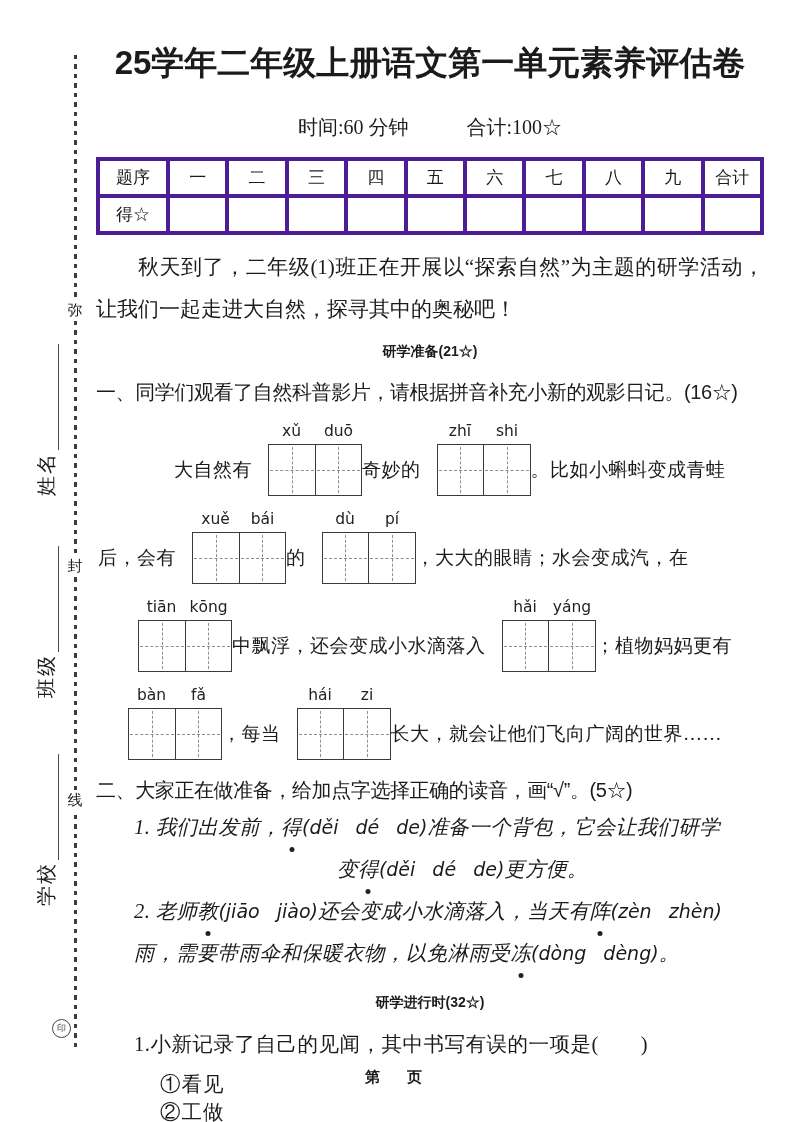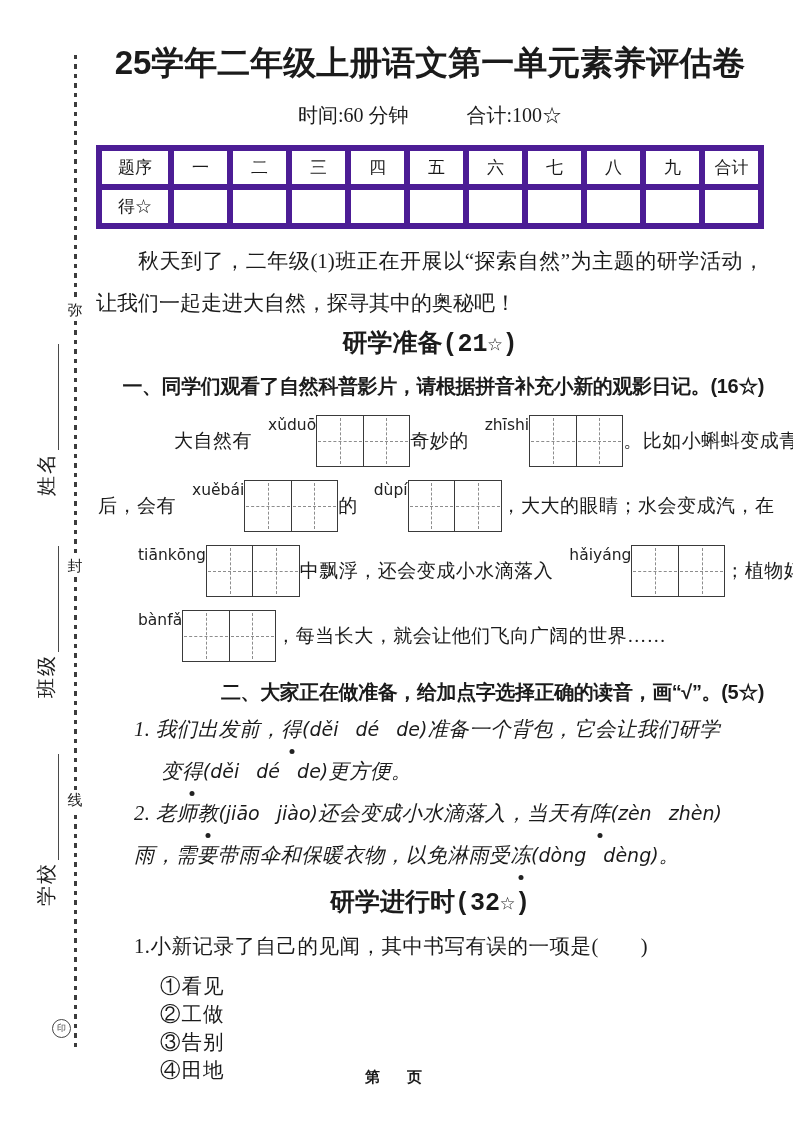--- a/index.html
+++ b/index.html
@@ -16,50 +16,50 @@
   .side-label .ulinel{display:inline-block;width:106px;border-bottom:1.6px solid #4a4a4a;
     height:20px;vertical-align:bottom;margin-left:2px;}
   .stamp{position:absolute;left:52px;top:1019px;width:17px;height:17px;border:1.5px solid #444;
     border-radius:50%;font-size:9px;line-height:17px;text-align:center;color:#444;
     font-family:"Liberation Sans",sans-serif;}
 
   
   .content{position:absolute;left:96px;top:26px;width:668px;}
   .title{font-family:"Liberation Sans",sans-serif;font-weight:900;font-size:33px;
     line-height:46px;text-align:center;letter-spacing:0;margin-top:14px;white-space:nowrap;}
-  .meta{ text-align:center;font-size:20px;margin-top:16px;}
+  .meta{ text-align:center;font-size:20px;margin-top:28px;}
   .meta .gap{display:inline-block;width:58px;}
 
   table.score{border-collapse:collapse;width:100%;margin-top:16px;table-layout:fixed;
     font-family:"Liberation Sans",sans-serif;}
-  table.score td{border:6px solid #4c1d95;height:33px;text-align:center;font-size:17px;padding:0;}
+  table.score td{border:4px solid #4c1d95;height:33px;text-align:center;font-size:17px;padding:0;}
   table.score td.first{width:66px;}
 
   .intro{font-size:21px;line-height:42px;text-indent:2em;margin-top:11px;text-align:justify;}
-  .sec-title{font-family:Liberation Mono, monospace;font-weight:bold;font-size:25px;
+  .sec-title{font-family:Liberation Sans, sans-serif;font-weight:bold;font-size:14px;
     text-align:center;margin-top:5px;line-height:32px;}
-  .q-title{font-family:"Liberation Sans",sans-serif;font-weight:bold;font-size:20px;
-    letter-spacing:-0.4px;margin-top:9px;line-height:32px;white-space:nowrap;text-align:right;}
+  .q-title{font-family:"Liberation Sans",sans-serif;font-weight:normal;font-size:20px;
+    letter-spacing:-0.4px;margin-top:9px;line-height:32px;white-space:nowrap;}
 
   
   .fline{display:flex;align-items:flex-end;margin-top:13px;}
-  .fl1{margin-left:78px;}.fl2{margin-left:2px;}.fl3{margin-left:26px;align-items:flex-end;}.fl4{margin-left:26px;}
+  .fl1{margin-left:78px;}.fl2{margin-left:2px;}.fl3{margin-left:26px;align-items:flex-end;}.fl4{margin-left:16px;}
   .ftext{font-size:19px;line-height:1;padding-bottom:17px;white-space:nowrap;letter-spacing:0.5px;}
-  .pgrid{display:flex;padding-left:16px;}
+  .pgrid{display:flex;flex-direction:column;padding-left:16px;}
   .pyrow{display:flex;height:23px;font-family:"DejaVu Sans",sans-serif;font-size:15.5px;color:#222;}
   .pyrow span{flex:1;text-align:center;line-height:20px;}
   .cells{display:flex;width:94px;height:52px;border:1.8px solid #3a3a3a;box-sizing:border-box;background:#fff;}
   .cell{flex:1;position:relative;}
   .cell + .cell{border-left:1.8px solid #3a3a3a;}
   .cell::before{content:"";position:absolute;top:2px;bottom:2px;left:50%;width:0;border-left:1.2px dashed #8d8d8d;}
   .cell::after{content:"";position:absolute;left:1px;right:1px;top:50%;height:0;border-top:1.2px dashed #8d8d8d;}
 
   
   .qitem{font-size:20.5px;line-height:42px;padding-left:38px;white-space:nowrap;letter-spacing:0.4px;font-style:italic;}
-  .qitem .cont{padding-left:27px;}
+  .qitem .cont{padding-left:27px;text-align:center;}
   .dotc{position:relative;display:inline-block;}
   .dotc::after{content:"";position:absolute;left:50%;transform:translateX(-50%);bottom:-4px;
     width:5px;height:5px;border-radius:50%;background:#222;}
   .latin{font-family:"DejaVu Sans",sans-serif;font-size:19px;word-spacing:11px;letter-spacing:0;}
 
   .q3item{font-size:20.5px;line-height:40px;padding-left:38px;margin-top:6px;letter-spacing:0.5px;}
   .options{display:flex;padding-left:64px;margin-top:6px;font-size:20.5px;letter-spacing:1px;flex-direction:column;}
   .options .opt{margin-right:73px;white-space:nowrap;}
 
   .footer{position:absolute;left:0;right:0;top:1068px;text-align:center;
@@ -208,20 +208,30 @@
         <div class="pyrow">
             <span>bàn</span>
             <span>fǎ</span>
           </div>
         <div class="cells">
             <div class="cell"></div>
             <div class="cell"></div>
           </div>
       </div>
       <span class="ftext">，每当</span>
+      <div class="pgrid">
+        <div class="pyrow">
+            <span>hái</span>
+            <span>zi</span>
+          </div>
+        <div class="cells">
+            <div class="cell"></div>
+            <div class="cell"></div>
+          </div>
+      </div>
       <span class="ftext">长大，就会让他们飞向广阔的世界……</span>
     </div>
 
     <div class="q-title" style="margin-top:14px">二、大家正在做准备，给加点字选择正确的读音，画“√”。(5☆)</div>
 
     <div class="qitem">
       <div><span>1. 我们出发前，</span><span class="dotc">得</span><span class="latin">(děi dé de)</span><span>准备一个背包，它会让我们研学</span></div>
       <div class="cont"><span>变</span><span class="dotc">得</span><span class="latin">(děi dé de)</span><span>更方便。</span></div>
     </div>
 

